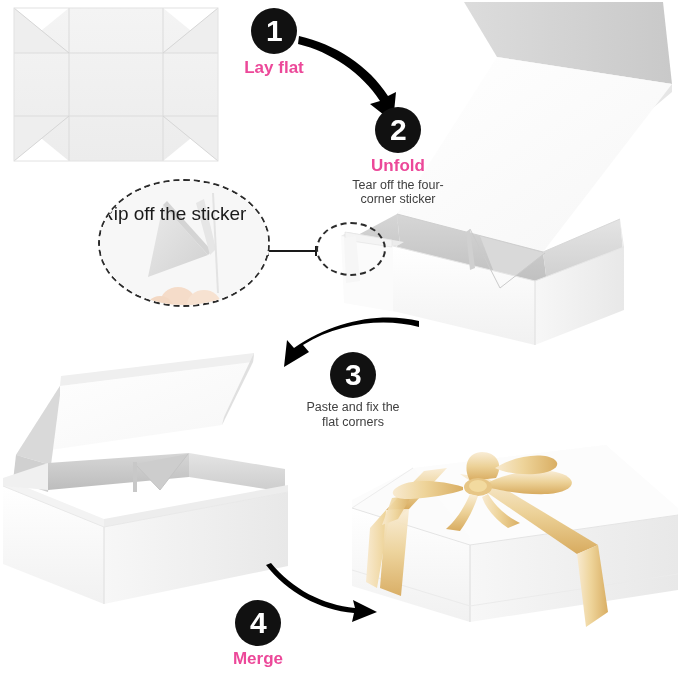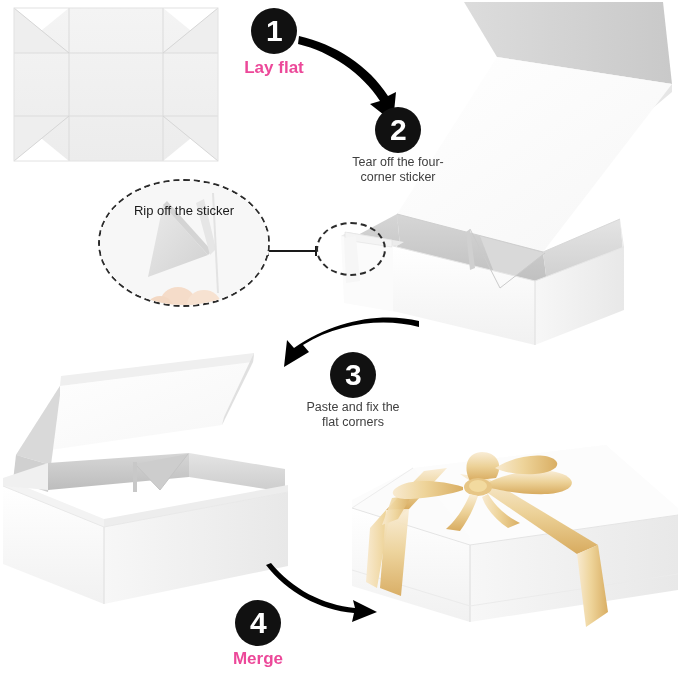--- a/index.html
+++ b/index.html
@@ -77,22 +77,22 @@
     border-radius: 50%;
     overflow: hidden;
     background: #fbfbfb;
     z-index: 30;
   }
   .bubble-label {
     position: absolute;
     left: 0;
     top: 22px;
     width: 168px;
-    text-align: center;
-    font-size: 13px;
+    text-align: left;
+    font-size: 19px;
     color: #1a1a1a;
     z-index: 5;
   }
   .small-circle {
     position: absolute;
     left: 316px;
     top: 222px;
     width: 66px;
     height: 50px;
     border: 2px dashed #2b2b2b;
@@ -358,20 +358,21 @@
   <div class="connector"></div>
 
   <div class="step step-1">
     <div class="badge">1</div>
     <div class="title">Lay flat</div>
     <div class="desc"></div>
   </div>
 
   <div class="step step-2">
     <div class="badge">2</div>
+    <div class="title">Unfold</div>
     <div class="desc">Tear off the four-
 corner sticker</div>
   </div>
 
   <div class="step step-3">
     <div class="badge">3</div>
     <div class="desc">Paste and fix the
 flat corners</div>
   </div>
 

